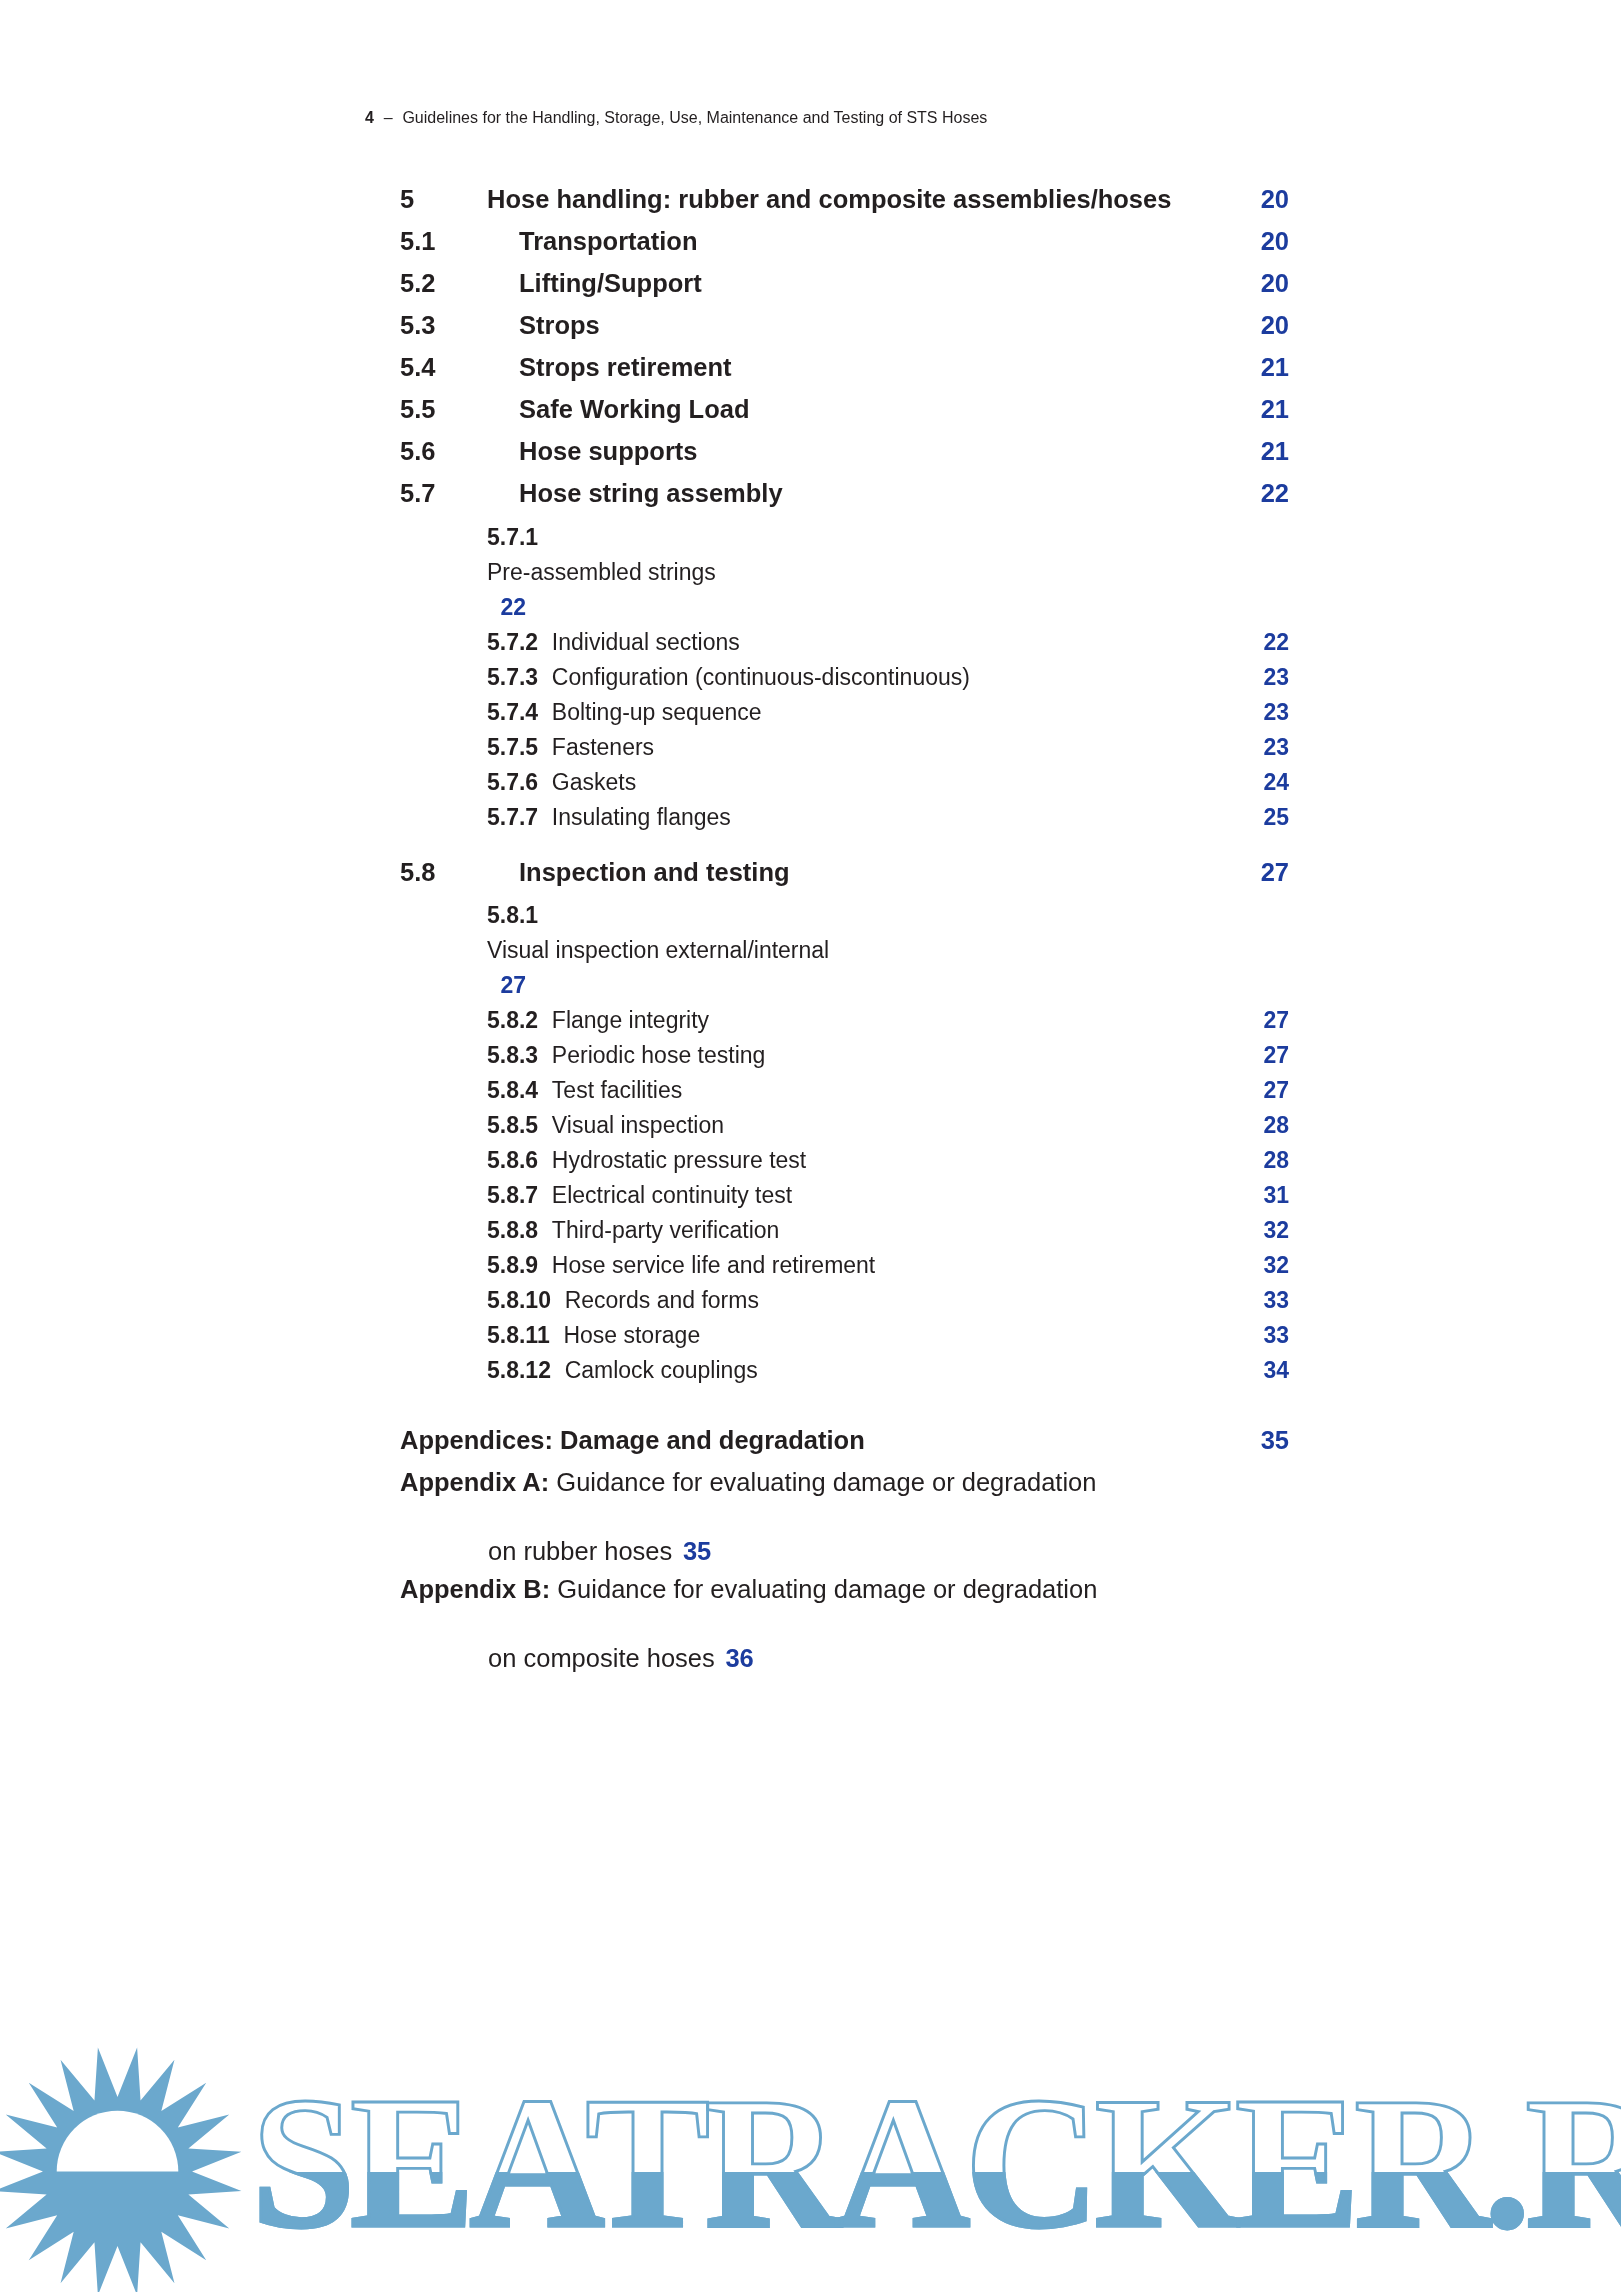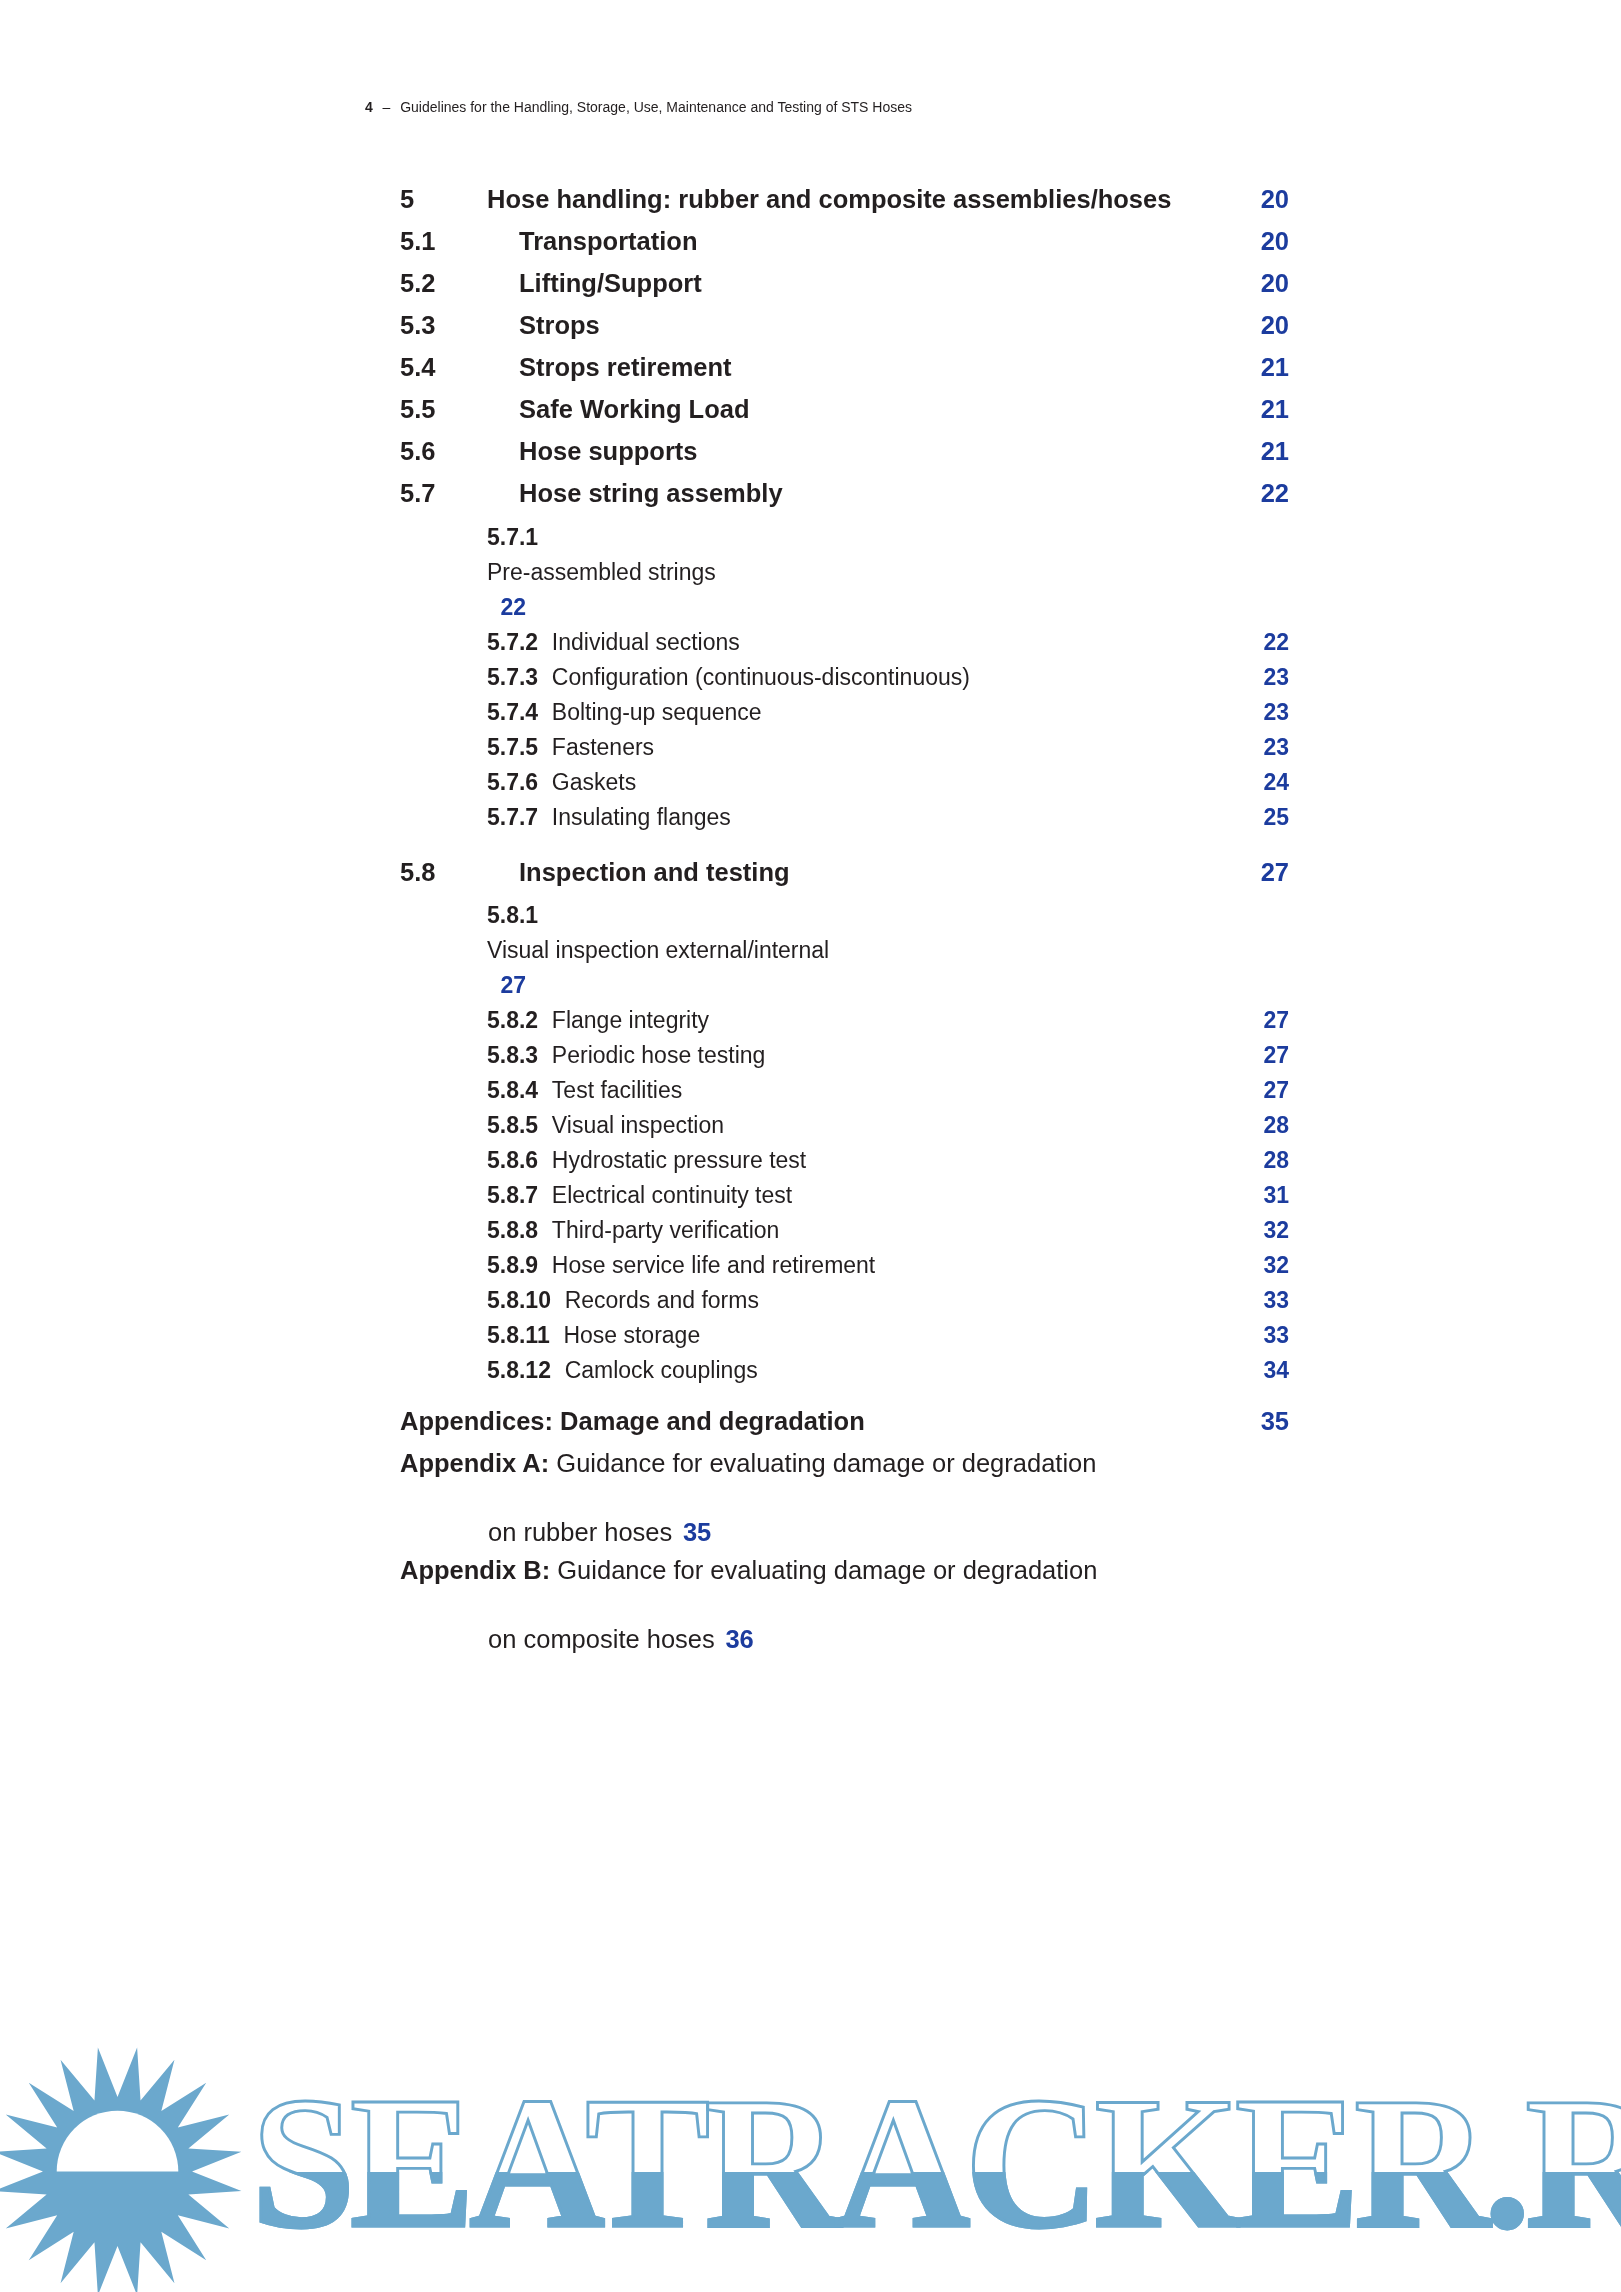--- a/index.html
+++ b/index.html
@@ -6,22 +6,22 @@
   body{
     width:1621px;height:2293px;
     background:#ffffff;
     position:relative;
     overflow:hidden;
     font-family:"Liberation Sans", sans-serif;
     color:#231f20;
   }
   
   .doc-header{
-    position:absolute;left:365px;top:94px;
-    font-size:14px;line-height:27.4px;
+    position:absolute;left:365px;top:104px;
+    font-size:16px;line-height:27.4px;
     white-space:nowrap;
   }
   .doc-header .folio{font-weight:700;}
   .doc-header .sep{margin:0 9.8px;color:#231f20;}
   
   .toc{
     position:absolute;left:400px;top:178px;width:889px;
   }
   .row{display:flex;align-items:baseline;}
   .row .num{flex:none;font-weight:700;}
@@ -30,21 +30,21 @@
   .row.l1,.row.l2{font-size:25.5px;line-height:42px;}
   .row.l1 .num,.row.l2 .num{width:87px;}
   .row.l1 .title{font-weight:700;}
   .row.l2 .title{font-weight:600;margin-left:32px;}
   .row.l3{font-size:23px;line-height:35px;padding-left:87px;}
   .row.l3 .num{margin-right:13.7px;}
   .row.l3 .title{font-weight:400;}
   .row.l3 .pg{font-size:23px;}
   .gap-s{margin-top:5.9px;flex-direction:column;}
   .gap-m{margin-top:15.7px;}
-  .gap-l{margin-top:12px;}
+  .gap-l{margin-top:31px;}
   
   .app-head{font-size:25.5px;line-height:42px;font-weight:700;display:flex;}
   .app-head .title{flex:1;}
   .app-head .pg{flex:none;color:#1c3c9e;text-align:right;min-width:39px;}
   .app-item .app-line1{font-size:25.5px;line-height:42px;}
   .app-item .app-label{font-weight:700;}
   .app-item .app-text{font-weight:400;}
   .app-item .app-line2{
     display:flex;justify-content:flex-start;align-items:baseline;
     font-size:25.5px;line-height:33px;padding-left:88px;font-weight:400;margin-top:32px;

